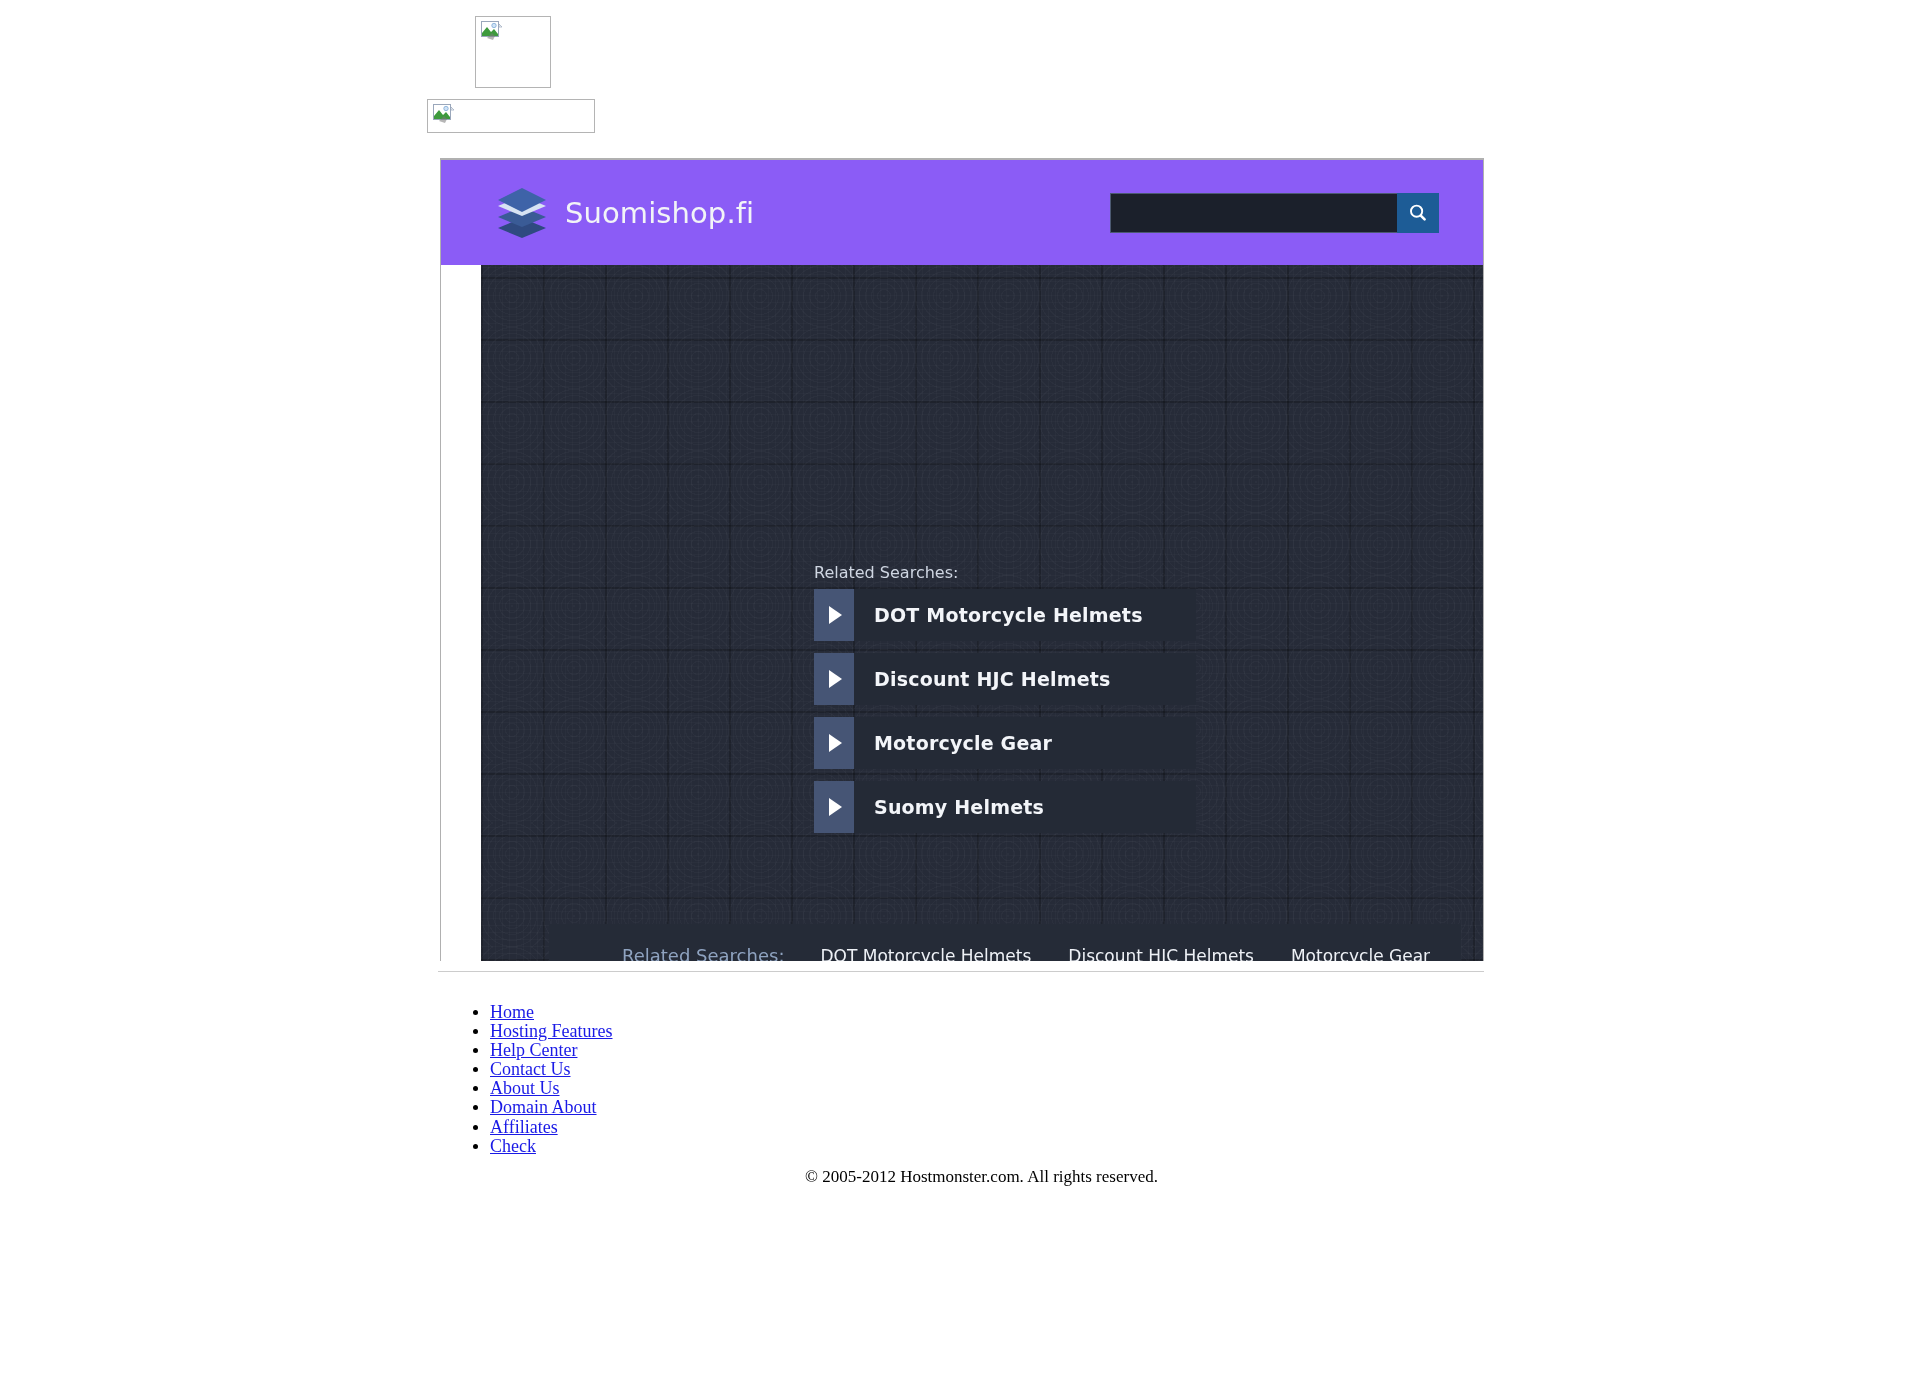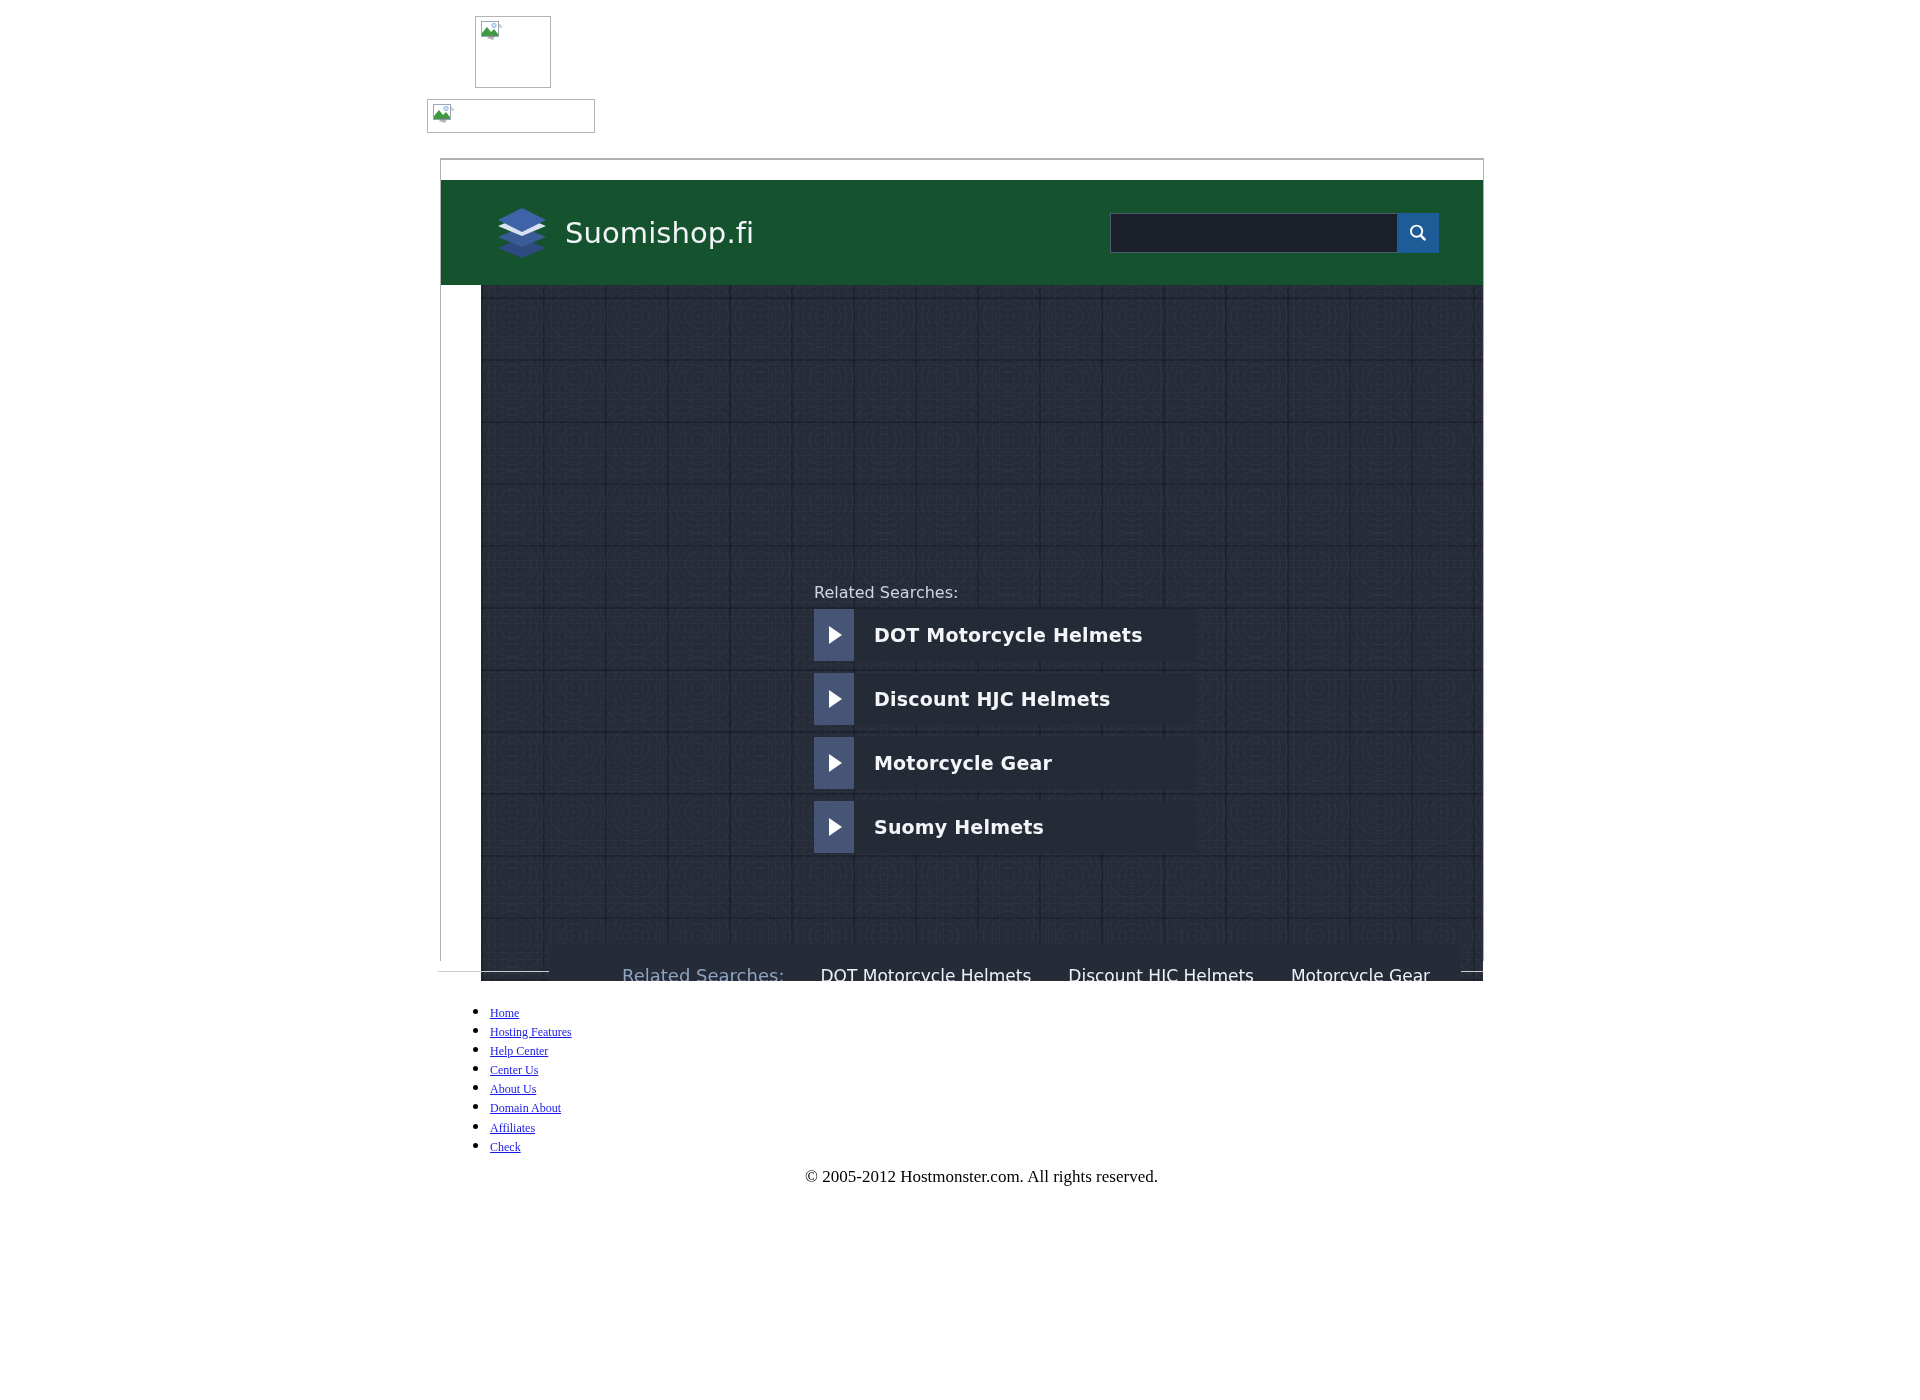--- a/index.html
+++ b/index.html
@@ -55,25 +55,24 @@
     left: 440px; top: 158px;
     width: 1044px; height: 803px;
     border-top: 2px solid #b0b0b0;
     border-left: 1px solid #b0b0b0;
     border-right: 1px solid #b0b0b0;
   }
 
   .panel-header {
     position: relative;
     height: 105px;
-    background: #14532d;
+    background: #8b5cf6;
     display: flex;
     align-items: center;
     z-index: 3;
-    margin-top: 20px;
   }
 
   .brand {
     display: flex;
     align-items: center;
     margin-left: 54px;
     gap: 16px;
   }
   .logo-icon { width: 54px; height: 56px; display: block; }
   .brand-name {
@@ -253,21 +252,21 @@
   }
   .footer-links li {
     font-size: 17px;
     line-height: 18.1px;
     margin: 0;
   }
   .footer-links a {
     color: #1a1ae6;
     text-decoration: underline;
     font-family: "Liberation Serif", "DejaVu Serif", serif;
-    font-size: 12px;
+    font-size: 18px;
     cursor: pointer;
   }
   .copyright {
     position: absolute;
     left: 0; right: 0;
     top: 1167px;
     text-align: center;
     font-size: 17px;
     color: #000000;
     font-family: "Liberation Serif", "DejaVu Serif", serif;
@@ -374,20 +373,20 @@
 
   </div>
 </div>
 
 <div class="footer-rule"></div>
 
 <ul class="footer-links">
   <li><a>Home</a></li>
   <li><a>Hosting Features</a></li>
   <li><a>Help Center</a></li>
-  <li><a>Center Us</a></li>
+  <li><a>Contact Us</a></li>
   <li><a>About Us</a></li>
   <li><a>Domain About</a></li>
   <li><a>Affiliates</a></li>
   <li><a>Check</a></li>
 </ul>
 
 <div class="copyright">© 2005-2012 Hostmonster.com. All rights reserved.</div>
 
 </body></html>

